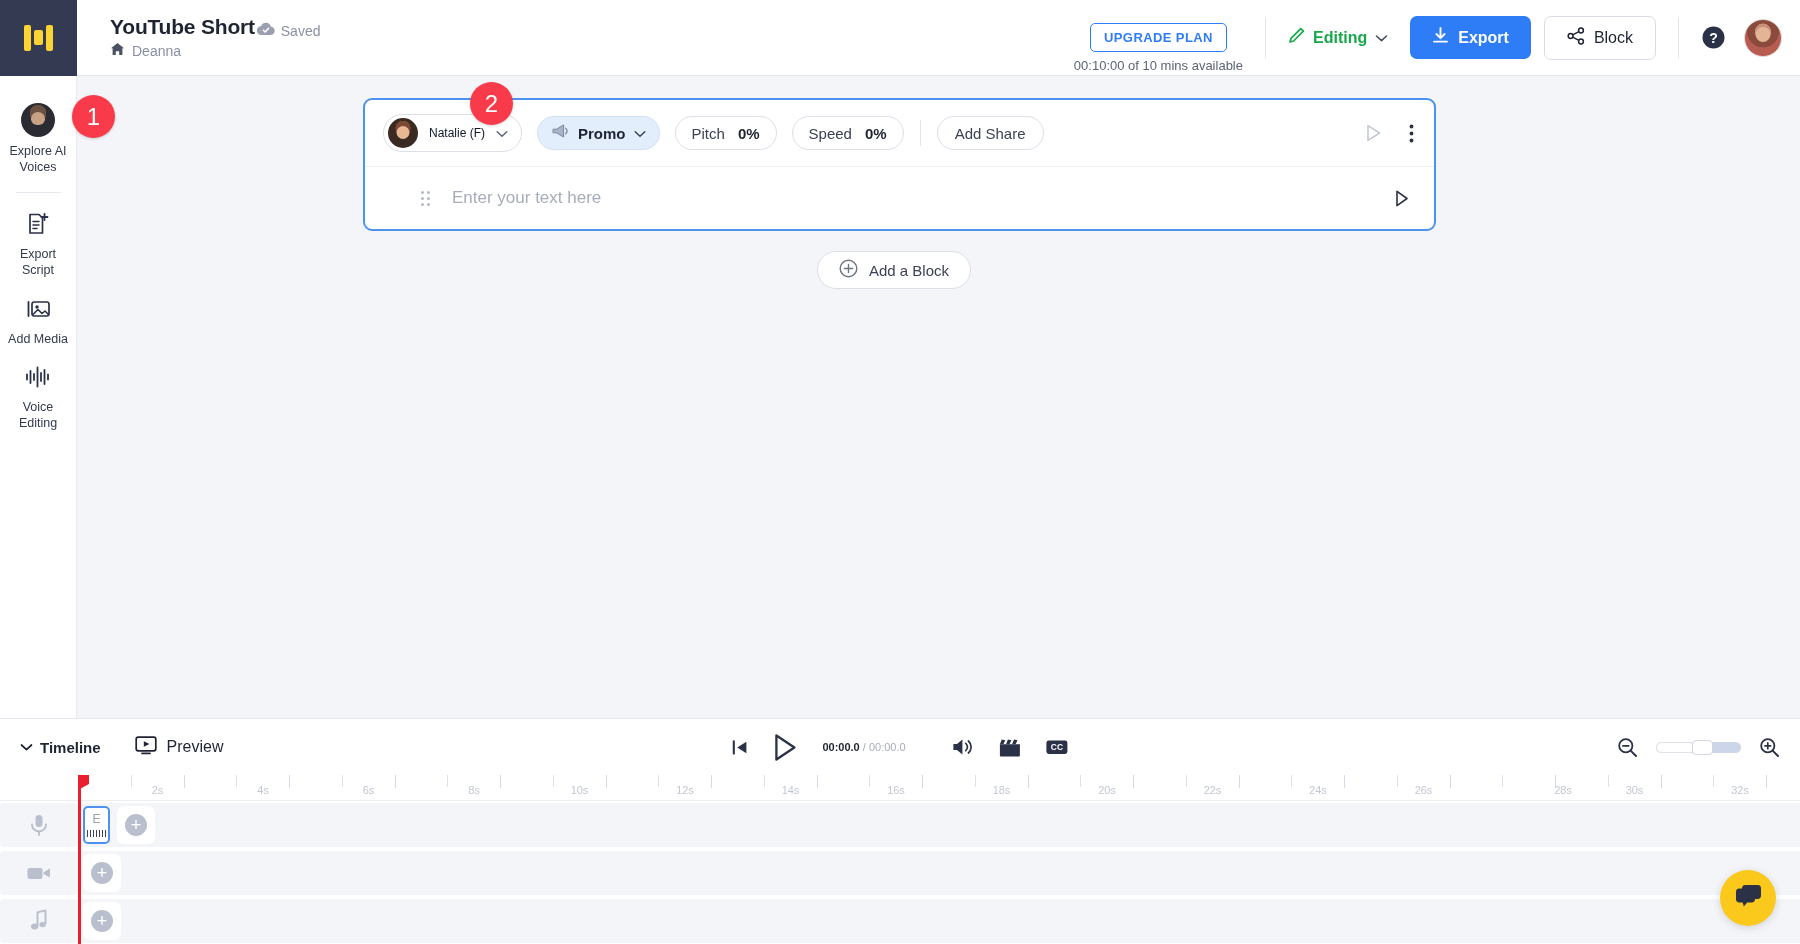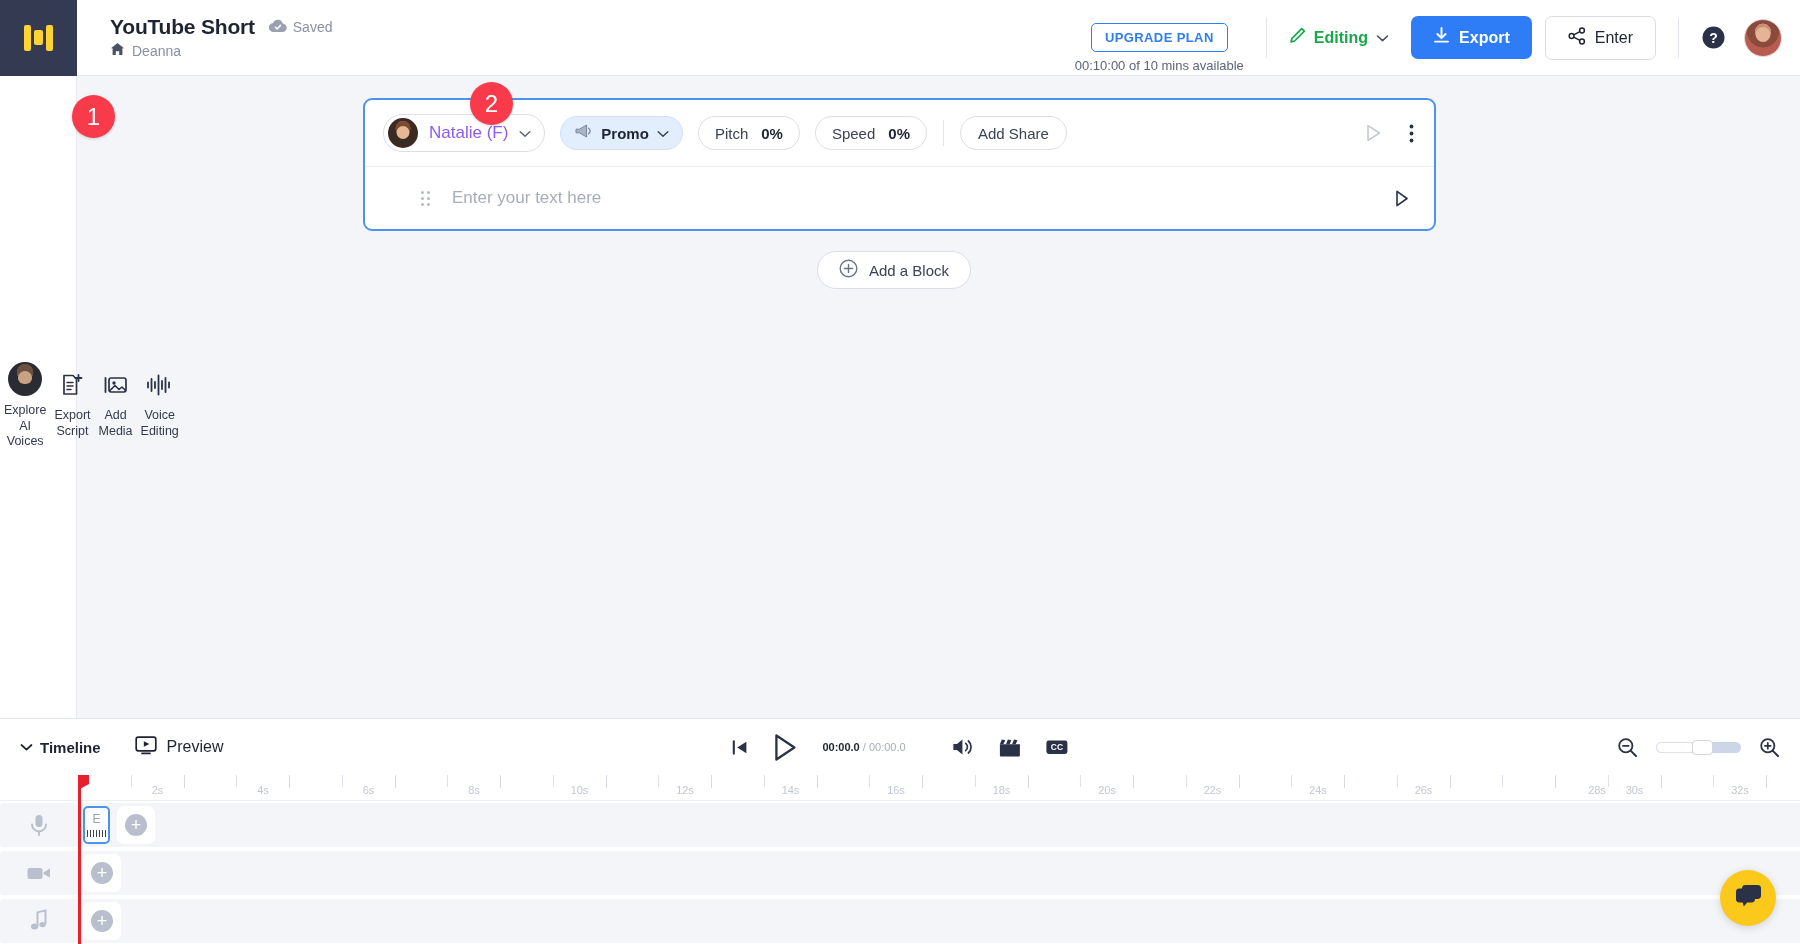--- a/index.html
+++ b/index.html
@@ -21,21 +21,21 @@
     width: 77px; height: 76px; background: #343a52;
     display: flex; align-items: center; justify-content: center; flex: 0 0 77px;
   }
   .logo-bars { display: flex; align-items: center; gap: 3px; }
   .logo-bars i { display: block; background: #fcd535; border-radius: 2px; }
   .lb1 { width: 7px; height: 26px; }
   .lb2 { width: 9px; height: 15px; }
   .lb3 { width: 7px; height: 26px; }
 
   .title-group { margin-left: 33px; display: flex; flex-direction: column; gap: 3px; }
-  .title-row { display: flex; align-items: center; gap: 14px; }
+  .title-row { display: flex; align-items: flex-end; gap: 2px; }
   .doc-title { font-size: 21px; font-weight: 700; color: #1f2433; letter-spacing: -.2px; }
   .saved { display: flex; align-items: center; gap: 6px; font-size: 14px; color: #8a90a3; }
   .crumb-row { display: flex; align-items: center; gap: 7px; }
   .crumb-text { font-size: 14px; color: #8a90a3; }
 
   .top-right { margin-left: auto; display: flex; align-items: center; padding-right: 18px; }
   .upgrade-wrap { display: flex; flex-direction: column; align-items: center; gap: 6px; }
   .upgrade-btn {
     border: 1.5px solid #2f7df6; color: #2f7df6; background: #fff;
     font-size: 13px; font-weight: 700; letter-spacing: .4px;
@@ -63,21 +63,21 @@
   }
   .avatar-top::after {
     content: ""; position: absolute; left: 50%; top: 22%; transform: translateX(-50%);
     width: 15px; height: 15px; border-radius: 50%; background: #e3b496;
   }
 
   
   .sidebar {
     position: absolute; top: 76px; left: 0; width: 77px; height: 642px;
     background: #fff; border-right: 1px solid #e8eaef;
-    display: flex; align-items: center; padding-top: 18px; z-index: 4;
+    display: flex; flex-direction: column; align-items: center; padding-top: 18px; z-index: 4;
   }
   .sb-item {
     width: 77px; display: flex; flex-direction: column; align-items: center;
     gap: 7px; padding: 9px 4px; cursor: pointer;
   }
   .sb-label { font-size: 12.5px; color: #333a4d; line-height: 1.25; text-align: center; }
   .sb-avatar {
     width: 34px; height: 34px; border-radius: 50%;
     background: radial-gradient(circle at 50% 30%, #6b5140 0 28%, #2b2b33 29% 100%);
     position: relative; overflow: hidden;
@@ -118,21 +118,21 @@
   }
   .voice-pic {
     width: 30px; height: 30px; border-radius: 50%; flex: 0 0 30px;
     background: radial-gradient(circle at 50% 34%, #7a4a33 0 30%, #3a2a22 31% 100%);
     position: relative; overflow: hidden;
   }
   .voice-pic::after {
     content: ""; position: absolute; left: 50%; top: 28%; transform: translateX(-50%);
     width: 13px; height: 13px; border-radius: 50%; background: #e8b896;
   }
-  .voice-name { font-size: 17px; color: #8b5cf6; }
+  .voice-name { font-size: 12px; color: #0f172a; }
   .style-chip {
     display: flex; align-items: center; gap: 8px; height: 34px; margin-left: 15px;
     background: #e3eefc; border: 1px solid #cfe0f7; border-radius: 17px;
     padding: 0 13px; cursor: pointer;
   }
   .style-label { font-size: 15px; font-weight: 600; color: #1f2433; }
   .param-chip {
     display: flex; align-items: center; gap: 13px; height: 34px; margin-left: 15px;
     border: 1px solid #dcdfe7; border-radius: 17px; padding: 0 16px;
     background: #fff; cursor: pointer;
@@ -310,21 +310,21 @@
 
       <button class="share-btn">
         <span>
           <svg width="18" height="18" viewBox="0 0 18 18">
               <circle cx="14" cy="3.5" r="2.4" fill="none" stroke="#1f2433" stroke-width="1.5"></circle>
               <circle cx="14" cy="14.5" r="2.4" fill="none" stroke="#1f2433" stroke-width="1.5"></circle>
               <circle cx="3.6" cy="9" r="2.4" fill="none" stroke="#1f2433" stroke-width="1.5"></circle>
               <path d="M11.9 4.7L5.7 7.8M5.7 10.2l6.2 3.1" stroke="#1f2433" stroke-width="1.5"></path>
             </svg>
         </span>
-        <span>Enter</span>
+        <span>Block</span>
       </button>
 
       <div class="vdiv" style="margin:0 0 0 22px;"></div>
 
       <span class="help-icon">
         <svg width="25" height="25" viewBox="0 0 25 25">
             <circle cx="12.5" cy="12.5" r="11" fill="#2b3147"></circle>
             <text x="12.5" y="17.5" font-size="14" font-family="Liberation Sans, sans-serif" font-weight="bold" fill="#fff" text-anchor="middle">?</text>
           </svg>
       </span>
@@ -596,21 +596,21 @@
         <div class="tick-label" style="left: 474px;">8s</div>
         <div class="tick-label" style="left: 579.5px;">10s</div>
         <div class="tick-label" style="left: 685px;">12s</div>
         <div class="tick-label" style="left: 790.5px;">14s</div>
         <div class="tick-label" style="left: 896px;">16s</div>
         <div class="tick-label" style="left: 1001.5px;">18s</div>
         <div class="tick-label" style="left: 1107px;">20s</div>
         <div class="tick-label" style="left: 1212.5px;">22s</div>
         <div class="tick-label" style="left: 1318px;">24s</div>
         <div class="tick-label" style="left: 1423.5px;">26s</div>
-        <div class="tick-label" style="left: 1597px;">28s</div>
+        <div class="tick-label" style="left: 1563px;">28s</div>
         <div class="tick-label" style="left: 1634.5px;">30s</div>
         <div class="tick-label" style="left: 1740px;">32s</div>
       </div>
 
     <div class="tracks" id="tracks">
         <div class="track">
           <div class="track-head">
             <svg width="22" height="24" viewBox="0 0 22 24">
               <rect x="7.5" y="2" width="7" height="12" rx="3.5" fill="#b9bfcd"></rect>
               <path d="M4 11.5a7 7 0 0 0 14 0" stroke="#b9bfcd" stroke-width="1.9" fill="none" stroke-linecap="round"></path>

